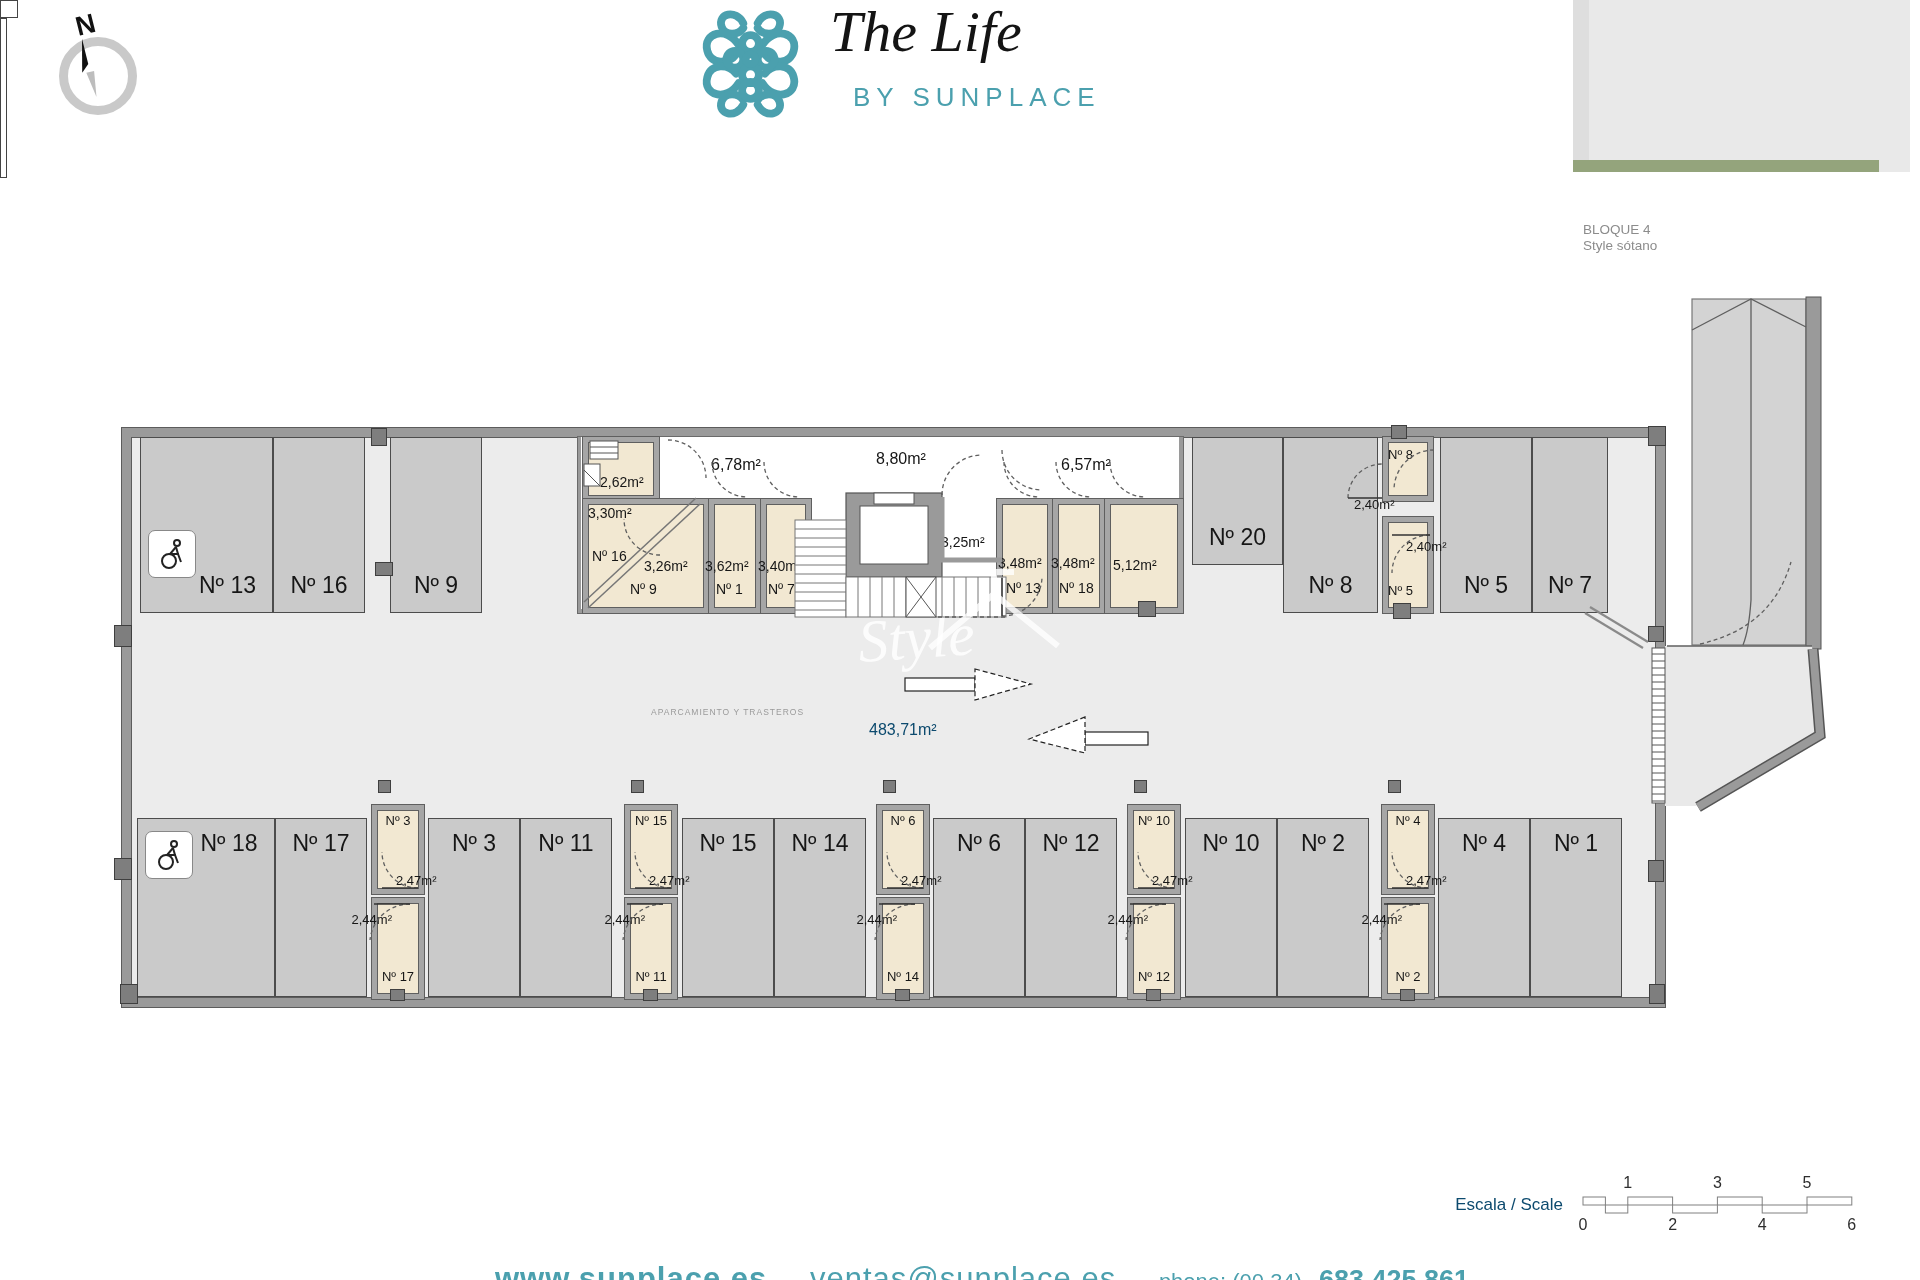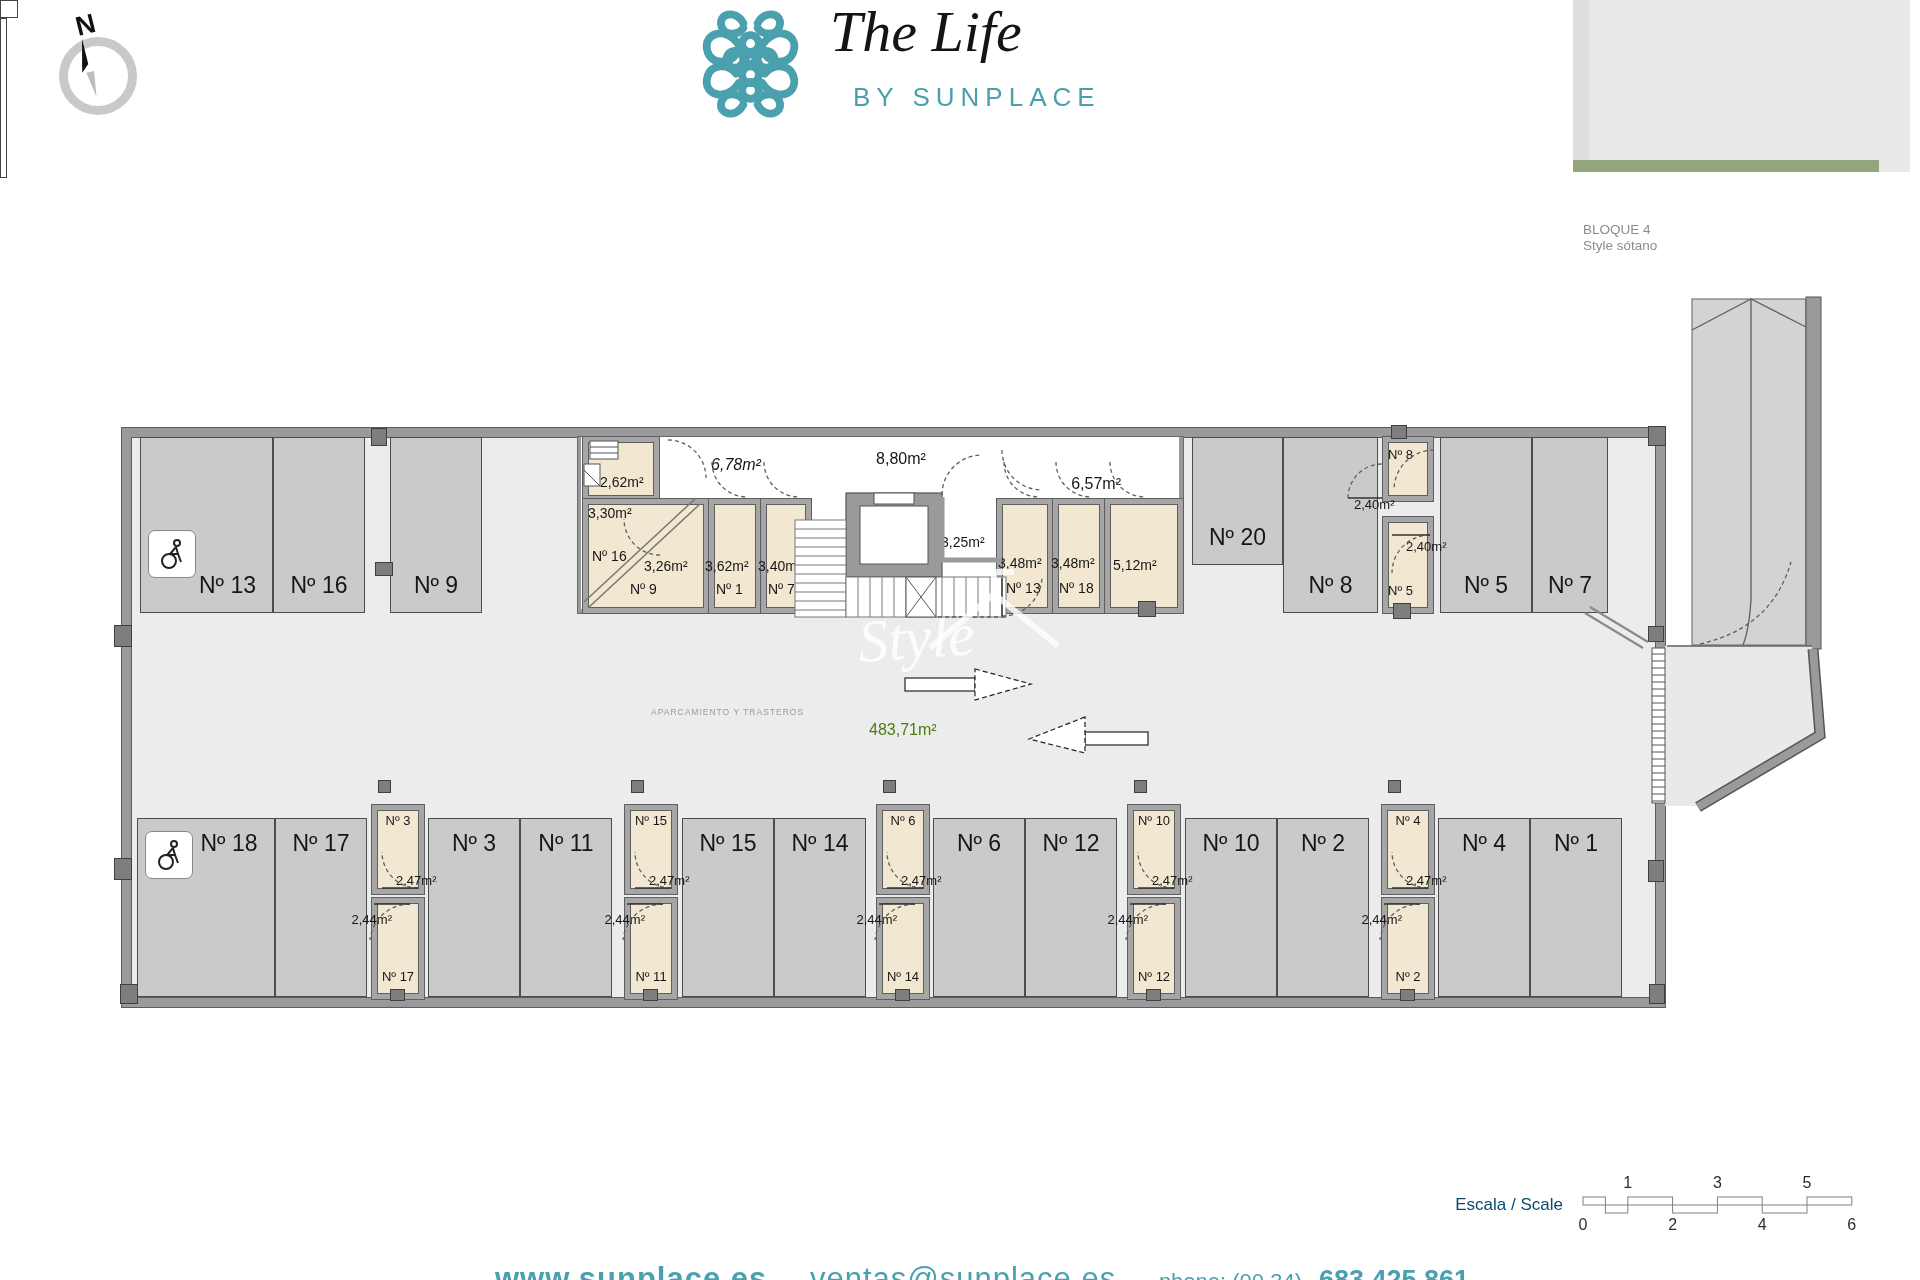--- a/index.html
+++ b/index.html
@@ -43,21 +43,21 @@
   #footer{position:absolute;left:495px;top:1261px;display:flex;align-items:baseline;gap:17px;
           color:#4BA0AE;white-space:nowrap;}
   #footer .site{font-size:31px;font-weight:bold;letter-spacing:1px;}
   #footer .sep{font-size:26px;}
   #footer .mail{font-size:31px;font-weight:300;letter-spacing:1px;}
   #footer .pfx{font-size:22px;}
   #footer .tel{font-size:27px;font-weight:bold;}
   #watermark{position:absolute;left:858px;top:604px;font-family:"Liberation Serif",serif;font-style:italic;
              font-size:60px;color:rgba(255,255,255,0.85);transform:rotate(-4deg);}
   #zone-label{position:absolute;left:651px;top:707px;font-size:8.5px;letter-spacing:1px;color:#9a9a9a;}
-  #area-total{position:absolute;left:869px;top:721px;font-size:16px;color:#4d7c0f;}
+  #area-total{position:absolute;left:869px;top:721px;font-size:16px;color:#0c4a6e;}
   svg{display:block;}
   #overlay{position:absolute;left:0;top:0;pointer-events:none;} 
 </style>
 </head>
 <body>
 
 <div id="page">
 
   <div id="compass-n">N</div>
   <div id="compass-ring"></div>
@@ -210,29 +210,29 @@
       <div class="pillar" style="left: 1648px; top: 860px; width: 16px; height: 22px;"></div>
       <div class="pillar" style="left: 1649px; top: 984px; width: 16px; height: 20px;"></div>
       <div class="pillar" style="left: 120px; top: 984px; width: 18px; height: 20px;"></div>
       <div style="left: 1628px; top: 809px; width: 16px; height: 16px; background: rgb(255, 255, 255); border: 1px solid rgb(68, 68, 68);"></div>
       <div style="left: 1641px; top: 824px; width: 5px; height: 158px; background: rgb(255, 255, 255); border: 1px solid rgb(68, 68, 68);"></div>
       <div class="plan-txt" style="left: 600px; top: 474px; font-size: 14px;">2,62m²</div>
       <div class="plan-txt" style="left: 588px; top: 505px; font-size: 14px;">3,30m²</div>
       <div class="plan-txt" style="left: 592px; top: 548px; font-size: 14px;">Nº 16</div>
       <div class="plan-txt" style="left: 644px; top: 558px; font-size: 14px;">3,26m²</div>
       <div class="plan-txt" style="left: 630px; top: 581px; font-size: 14px;">Nº 9</div>
-      <div class="plan-txt" style="left: 701px; top: 456px; font-size: 16px; width: 70px; text-align: center; font-style: italic;">6,78m²</div>
+      <div class="plan-txt" style="left: 701px; top: 456px; font-size: 16px; width: 70px; text-align: center;">6,78m²</div>
       <div class="plan-txt" style="left: 705px; top: 558px; font-size: 14px;">3,62m²</div>
       <div class="plan-txt" style="left: 716px; top: 581px; font-size: 14px;">Nº 1</div>
       <div class="plan-txt" style="left: 758px; top: 558px; font-size: 14px;">3,40m²</div>
       <div class="plan-txt" style="left: 768px; top: 581px; font-size: 14px;">Nº 7</div>
       <div class="plan-txt" style="left: 866px; top: 450px; font-size: 16px; width: 70px; text-align: center;">8,80m²</div>
       <div class="plan-txt" style="left: 871px; top: 550px; font-size: 15px;">6,11m²</div>
       <div class="plan-txt" style="left: 941px; top: 534px; font-size: 14px;">3,25m²</div>
-      <div class="plan-txt" style="left: 1051px; top: 456px; font-size: 16px; width: 70px; text-align: right; margin-top: 19px;">6,57m²</div>
+      <div class="plan-txt" style="left: 1051px; top: 456px; font-size: 16px; width: 70px; text-align: center;">6,57m²</div>
       <div class="plan-txt" style="left: 998px; top: 555px; font-size: 14px;">3,48m²</div>
       <div class="plan-txt" style="left: 1006px; top: 580px; font-size: 14px;">Nº 13</div>
       <div class="plan-txt" style="left: 1051px; top: 555px; font-size: 14px;">3,48m²</div>
       <div class="plan-txt" style="left: 1059px; top: 580px; font-size: 14px;">Nº 18</div>
       <div class="plan-txt" style="left: 1113px; top: 557px; font-size: 14px;">5,12m²</div>
       <div class="plan-txt" style="left: 1388px; top: 447px; font-size: 13px;">Nº 8</div>
       <div class="plan-txt" style="left: 1354px; top: 497px; font-size: 13px;">2,40m²</div>
       <div class="plan-txt" style="left: 1388px; top: 583px; font-size: 13px;">Nº 5</div>
       <div class="plan-txt" style="left: 1406px; top: 539px; font-size: 13px;">2,40m²</div>
       <div class="plan-txt" style="left: 374px; top: 813px; font-size: 13px; width: 48px; text-align: center;">Nº 3</div>

